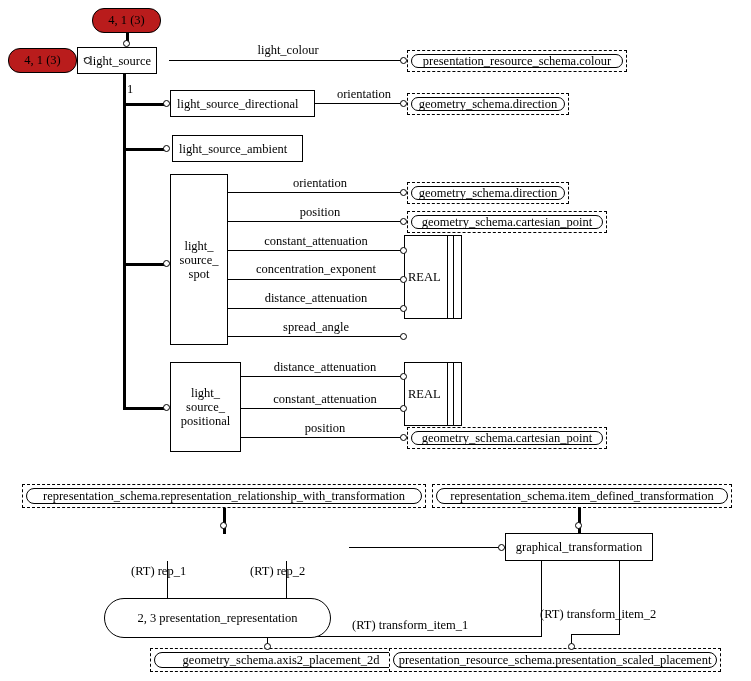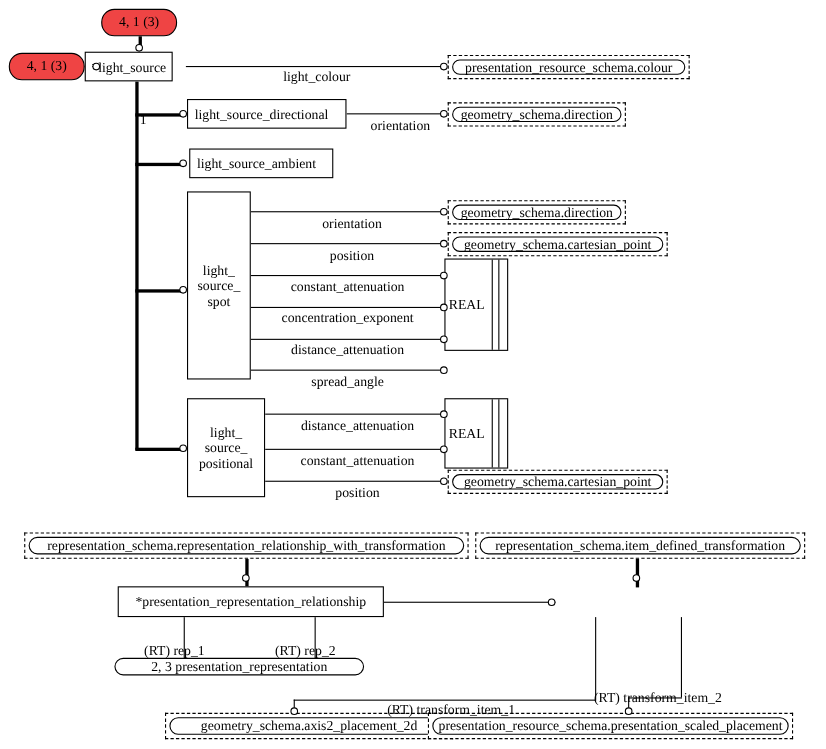--- a/index.html
+++ b/index.html
@@ -20,40 +20,40 @@
           display:flex;align-items:center;justify-content:center;text-align:center;
           font-size:12.5px;white-space:nowrap;}
 
   
   .stadium{position:absolute;box-sizing:border-box;border:1px solid #000;border-radius:999px;
            background:#fff;display:flex;align-items:center;justify-content:center;
            text-align:center;font-size:12.5px;white-space:nowrap;z-index:5;}
 
   
   .pageref{position:absolute;box-sizing:border-box;border:1px solid #000;border-radius:12px;
-           background:#ef4444;display:flex;align-items:center;justify-content:center;
+           background:#b91c1c;display:flex;align-items:center;justify-content:center;
            font-size:12.5px;white-space:nowrap;z-index:6;}
 
   
   .typebox{position:absolute;box-sizing:border-box;border:1px solid #000;background:#fff;z-index:5;}
   .typebox .tlabel{position:absolute;left:3px;font-size:12.5px;white-space:nowrap;}
   .typebox .rule{position:absolute;top:0;bottom:0;width:0;border-left:1px solid #000;}
 
   
   .h{position:absolute;height:0;border-top:1px solid #000;z-index:2;}
   .v{position:absolute;width:0;border-left:1px solid #000;z-index:2;}
   .h.thick{border-top-width:3px;}
   .v.thick{border-left-width:3px;}
 
   
   .circ{position:absolute;width:7px;height:7px;border:1.4px solid #000;border-radius:50%;
         background:#fff;box-sizing:border-box;z-index:7;}
 
   
-  .lbl{position:absolute;font-size:12.5px;white-space:nowrap;z-index:6;background:transparent;margin-top:20px;}
+  .lbl{position:absolute;font-size:12.5px;white-space:nowrap;z-index:6;background:transparent;}
   .lbl.c{transform:translateX(-50%);}
 </style>
 </head>
 <body>
 
 <div id="canvas">
 
   <div class="pageref" style="left:92px;top:8px;width:69px;height:25px;">
     <span>4, 1 (3)</span>
   </div>
@@ -185,35 +185,35 @@
   <div class="refbox" style="left:22px;top:484px;width:404px;height:24px;">
     <span class="pill">representation_schema.representation_relationship_with_transformation</span>
   </div>
 
   <div class="v thick" style="left:223px;top:508px;height:26px;"></div>
   <div class="circ" style="left:220px;top:522px;"></div>
 
   <div class="v thick" style="left:578px;top:508px;height:26px;"></div>
   <div class="circ" style="left:575px;top:522px;"></div>
 
-  <div class="box" style="left:107px;top:533px;width:242px;height:28px;">
-    <span>*presentation_representation_relationship</span>
-  </div>
-
+
+  <div class="box" style="left:505px;top:533px;width:148px;height:28px;">
+    <span>graphical_transformation</span>
+  </div>
 
   <div class="h" style="left:349px;top:547px;width:156px;"></div>
   <div class="circ" style="left:498px;top:544px;"></div>
 
   <div class="v" style="left:167px;top:561px;height:43px;"></div>
   <div class="lbl" style="left:131px;top:564px;">(RT) rep_1</div>
 
   <div class="v" style="left:286px;top:561px;height:43px;"></div>
   <div class="lbl" style="left:250px;top:564px;">(RT) rep_2</div>
 
-  <div class="stadium" style="left:104px;top:598px;width:227px;height:16px;">
+  <div class="stadium" style="left:104px;top:598px;width:227px;height:40px;">
     <span>2, 3 presentation_representation</span>
   </div>
 
   <div class="v" style="left:541px;top:561px;height:75px;"></div>
   <div class="h" style="left:267px;top:636px;width:275px;"></div>
   <div class="v" style="left:267px;top:636px;height:10px;"></div>
   <div class="lbl" style="left:352px;top:618px;">(RT) transform_item_1</div>
   <div class="circ" style="left:264px;top:643px;"></div>
   <div class="refbox" style="left:150px;top:648px;width:262px;height:24px;">
     <span class="pill">geometry_schema.axis2_placement_2d</span>

